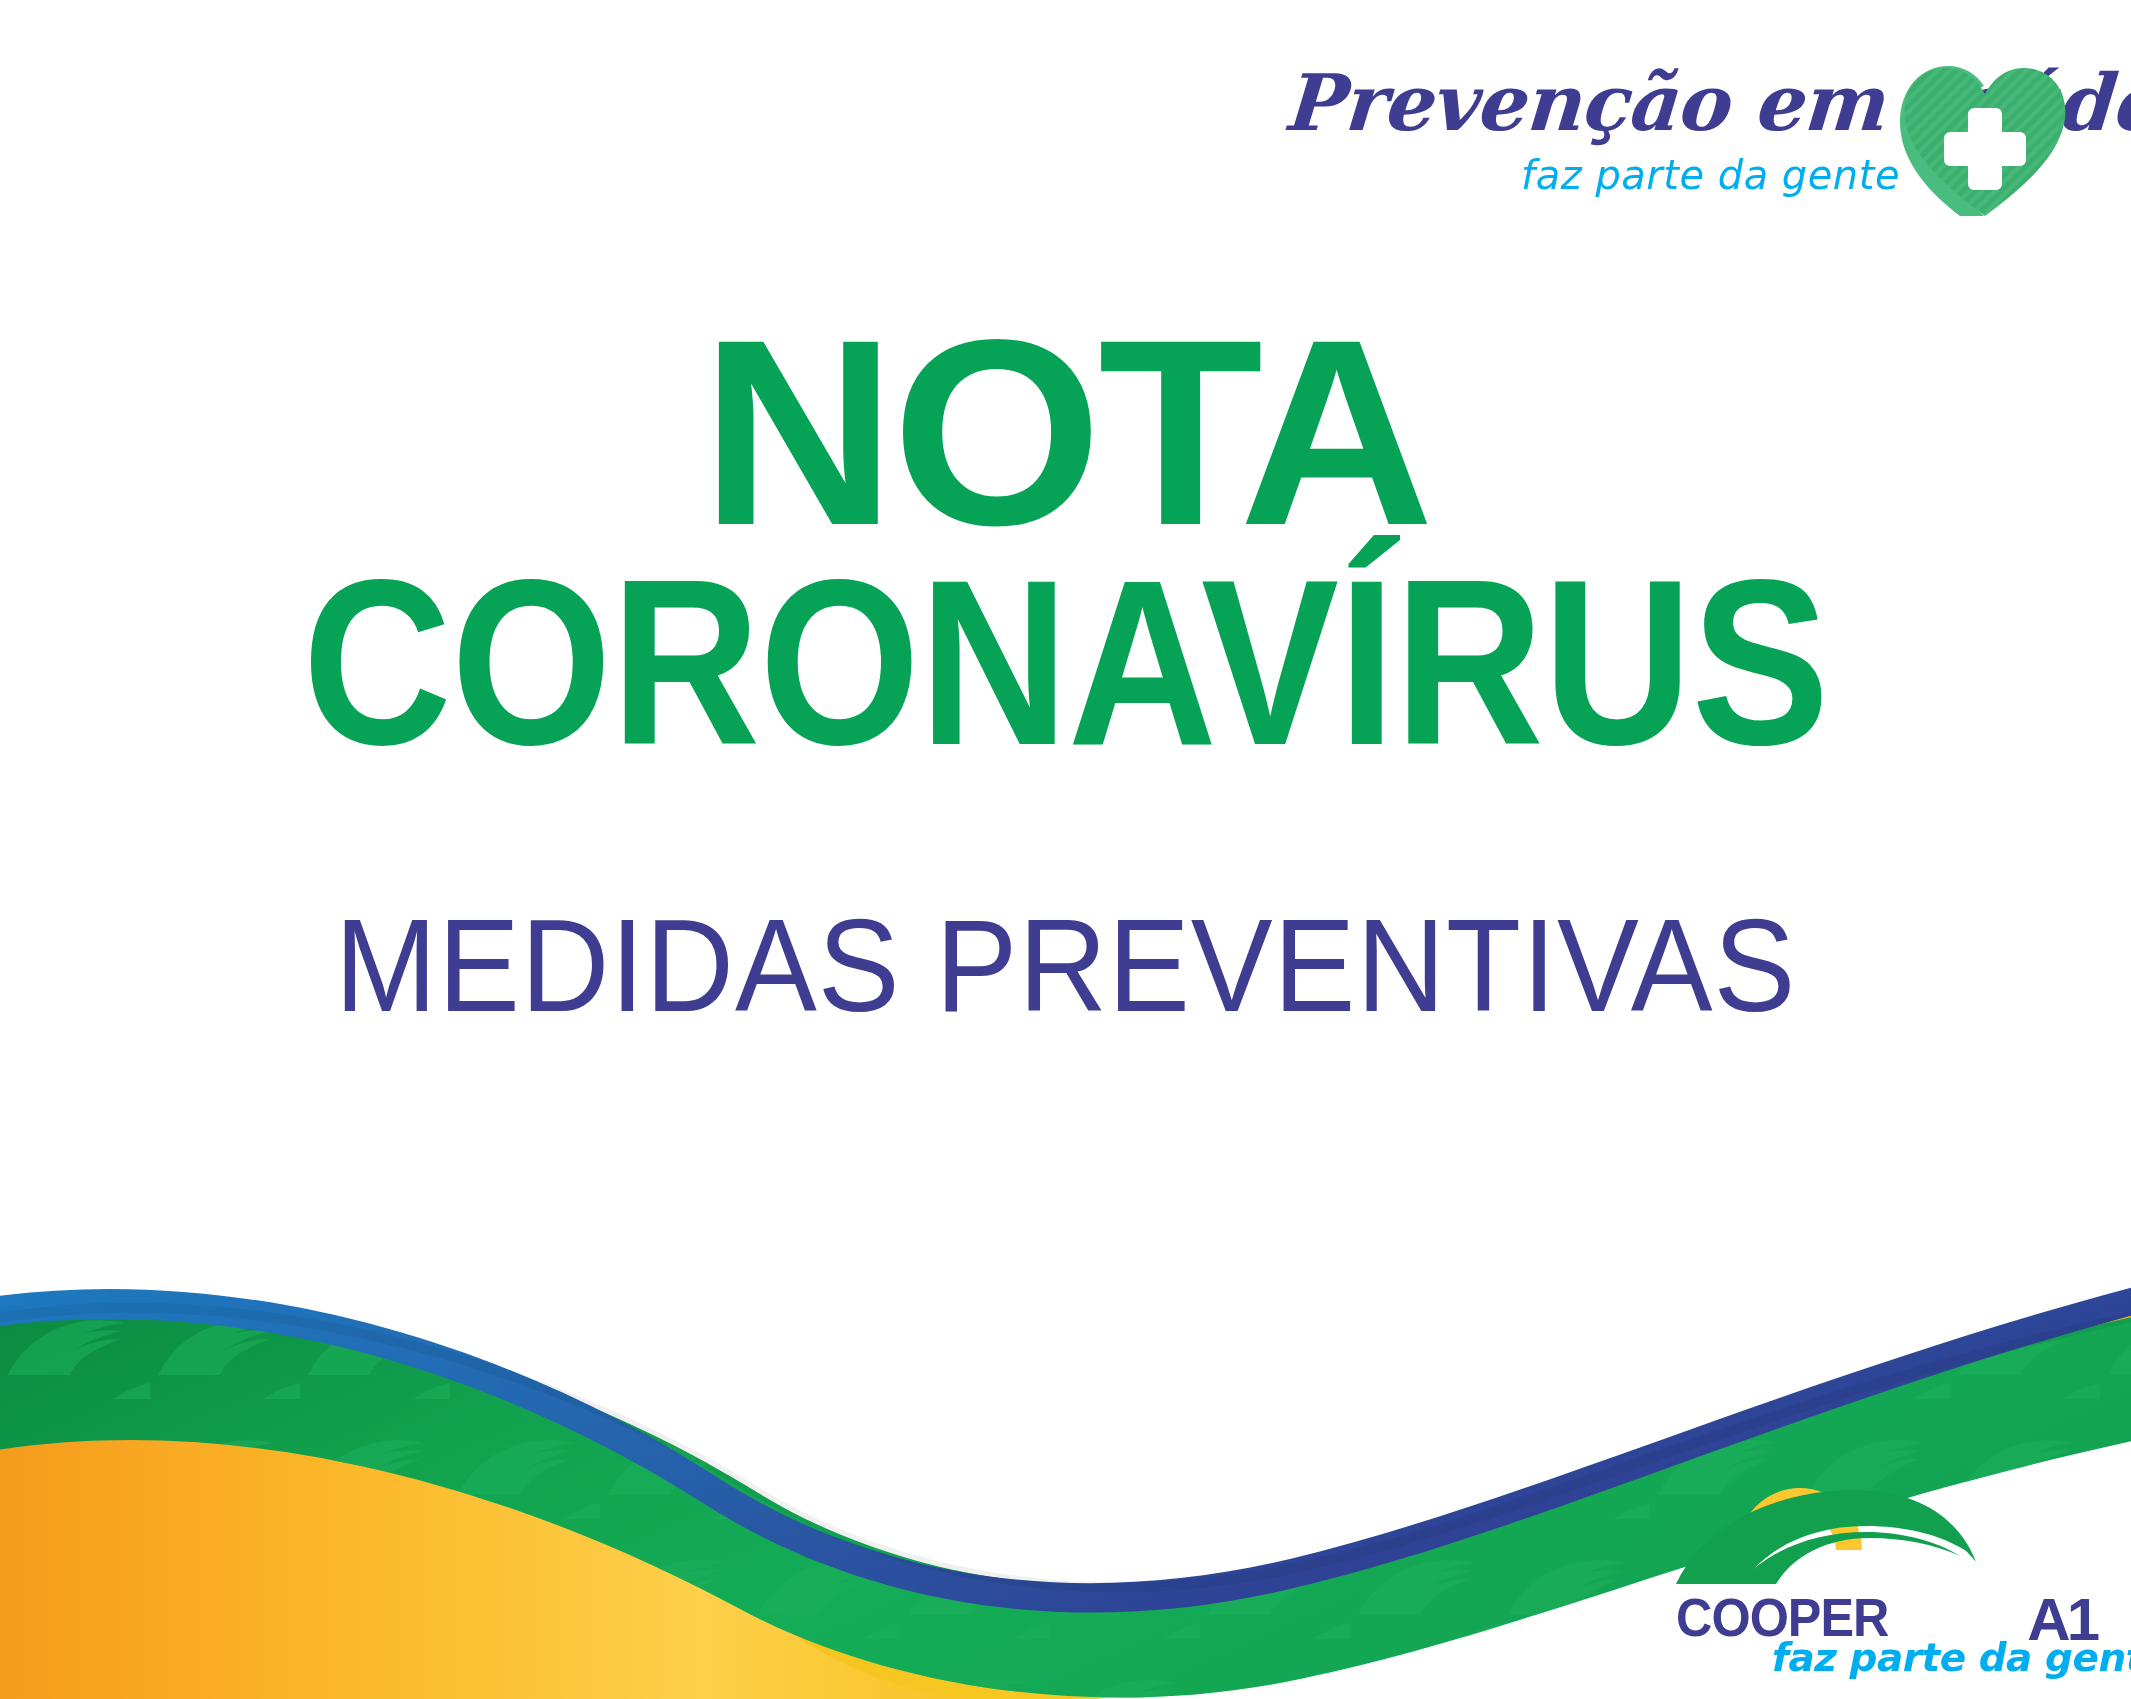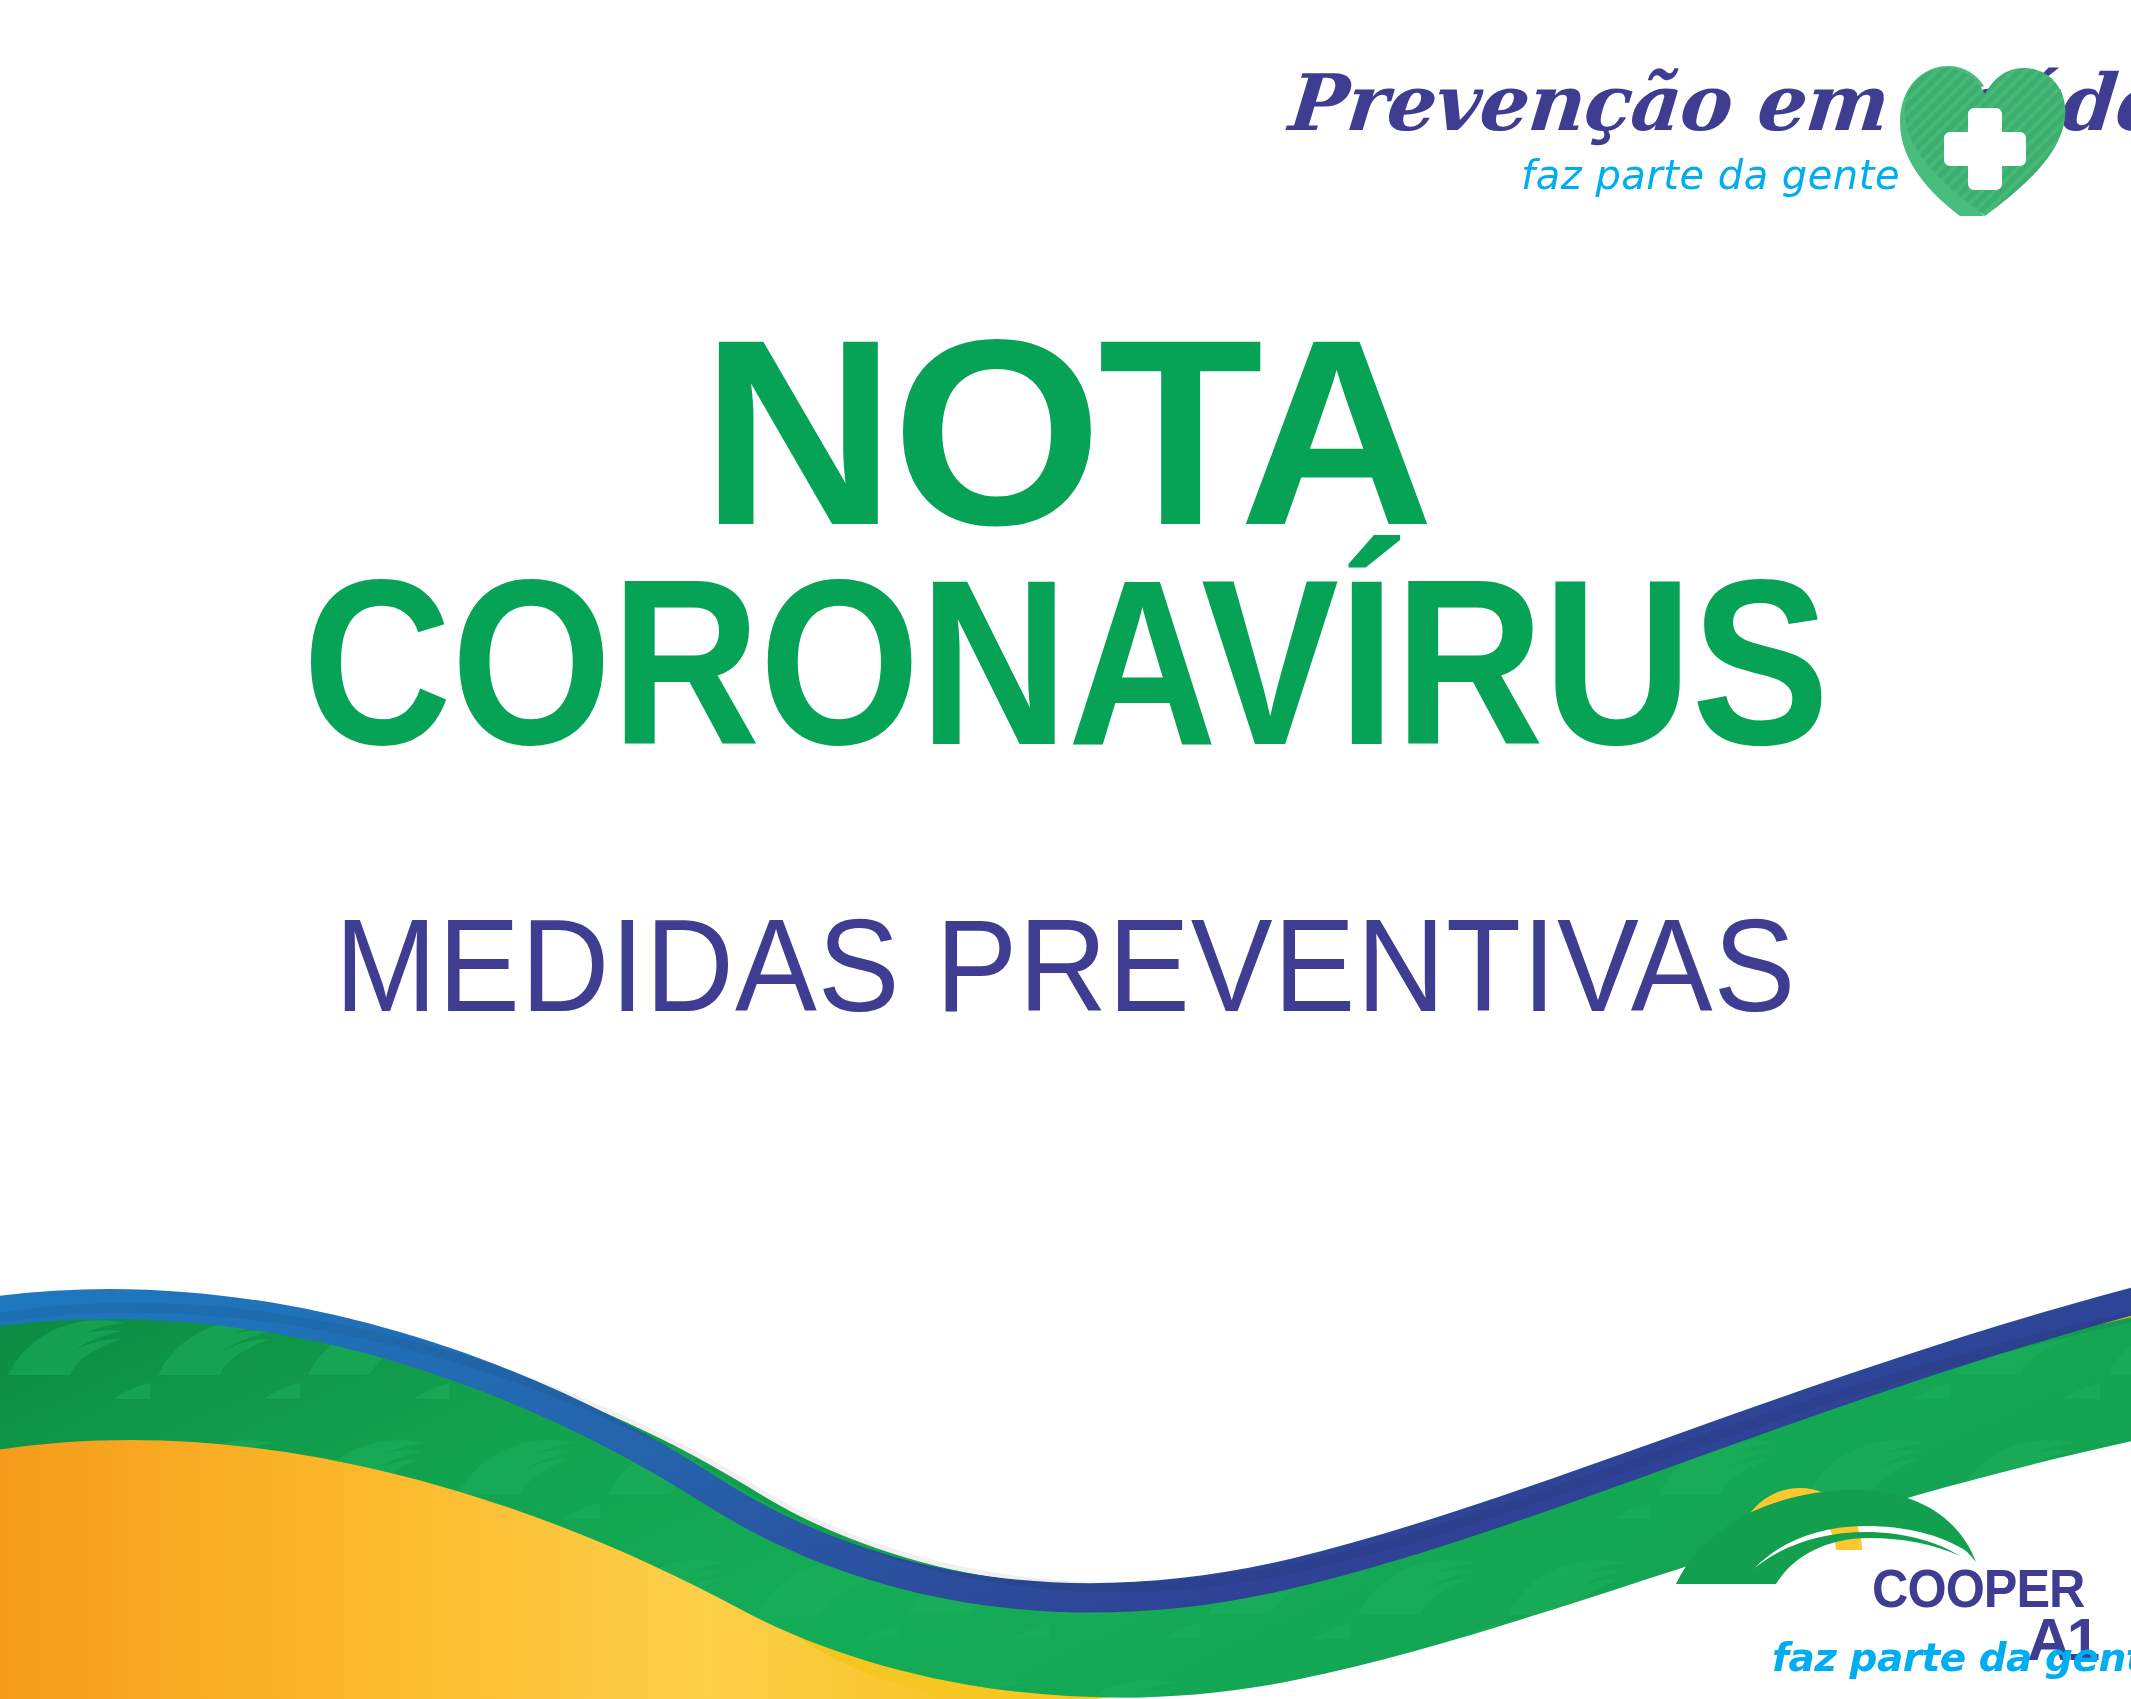--- a/index.html
+++ b/index.html
@@ -70,21 +70,21 @@
     transform:scaleX(0.93);
   }
 
   
   .wave-band{position:absolute;left:0;bottom:0;width:2131px;height:420px;}
 
   
   .cooper-logo{position:absolute;left:1676px;top:1432px;width:420px;height:250px;}
   .cooper-row{
     position:absolute;left:0px;top:150px;width:420px;height:62px;
-    display:flex;align-items:flex-end;justify-content:center;flex-direction:column;
+    display:flex;align-items:flex-end;justify-content:space-between;
   }
   .cooper-word{
     font-family:"Liberation Sans", sans-serif;
     font-weight:700;font-size:53px;letter-spacing:-1px;
     color:#3F3D91;line-height:1;transform:scaleX(0.95);
     transform-origin:left bottom;
   }
   .a1-word{
     font-family:"Liberation Sans", sans-serif;
     font-weight:700;font-size:60px;letter-spacing:-4px;

